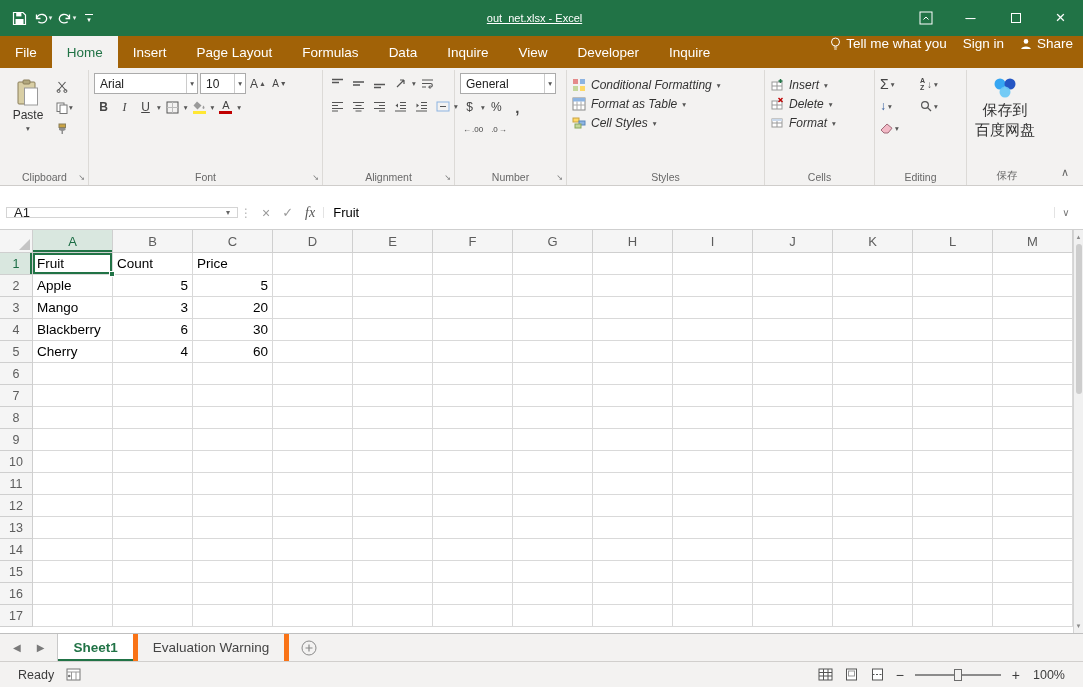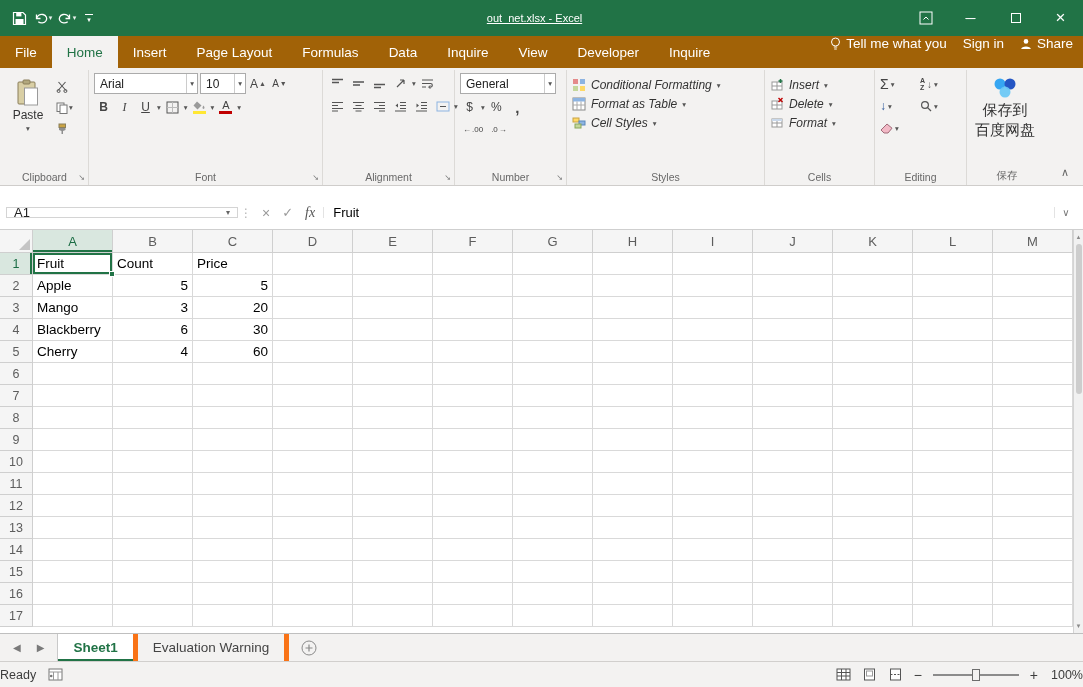--- a/index.html
+++ b/index.html
@@ -86,21 +86,21 @@
   .strack{flex:1;}
 
   
   .sheetstrip{flex:none;height:28px;background:#f3f2f1;border-top:1px solid #bfbfbf;display:flex;align-items:stretch;font-size:13.5px;}
   .navarrows{display:flex;align-items:center;gap:16px;padding:0 13px;color:#7a7a7a;font-size:10px;}
   .stab{display:flex;align-items:center;padding:0 15px;color:#444;border-right:5px solid #f97316;}
   .stab.active{background:#fff;color:#217346;font-weight:bold;box-shadow:inset 0 -2px 0 #217346;border-left:1px solid #c9c9c9;}
   .addsheet{display:flex;align-items:center;padding:0 12px;color:#666;font-size:16px;}
 
   
-  .statusbar{flex:none;height:26px;background:#f3f2f1;border-top:1px solid #d1cfcd;display:flex;align-items:center;padding:0 0;font-size:12.5px;color:#3c3c3c;gap:12px;}
+  .statusbar{flex:none;height:26px;background:#f3f2f1;border-top:1px solid #d1cfcd;display:flex;align-items:center;padding:0 18px;font-size:12.5px;color:#3c3c3c;gap:12px;}
   .sright{margin-left:auto;display:flex;align-items:center;gap:11px;}
   .ztrack{width:86px;height:2px;background:#8b8b8b;position:relative;}
   .ztick{position:absolute;left:50%;top:-3px;width:1px;height:8px;background:#8b8b8b;}
   .zthumb{position:absolute;left:50%;top:-5px;width:8px;height:12px;background:#f3f2f1;border:1px solid #6d6d6d;transform:translateX(-50%);}
   .zoompct{min-width:34px;text-align:right;}
   svg{display:block;}
 </style>
 </head>
 <body>
 

